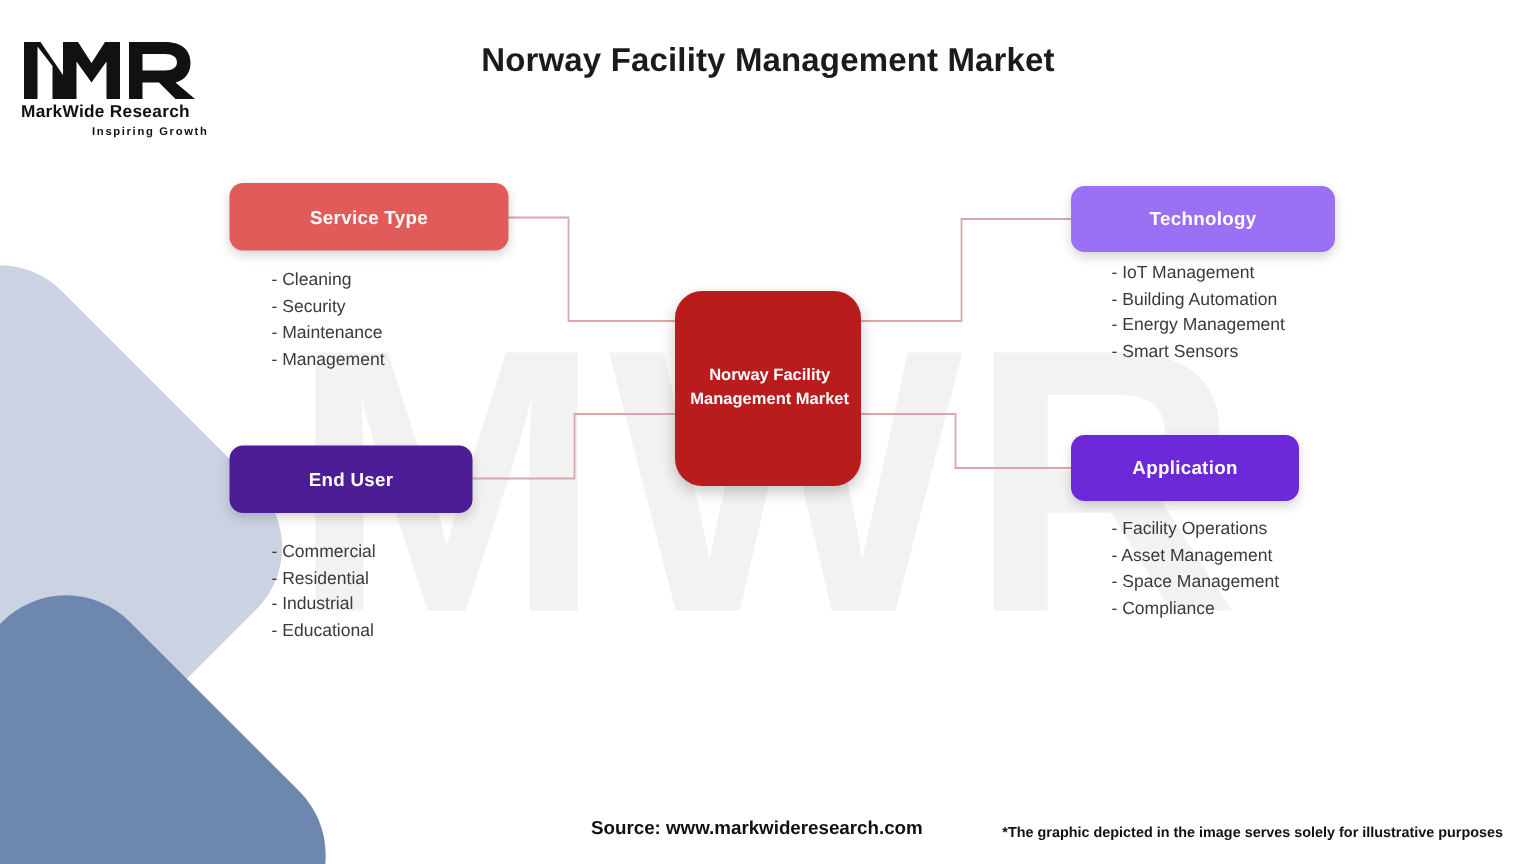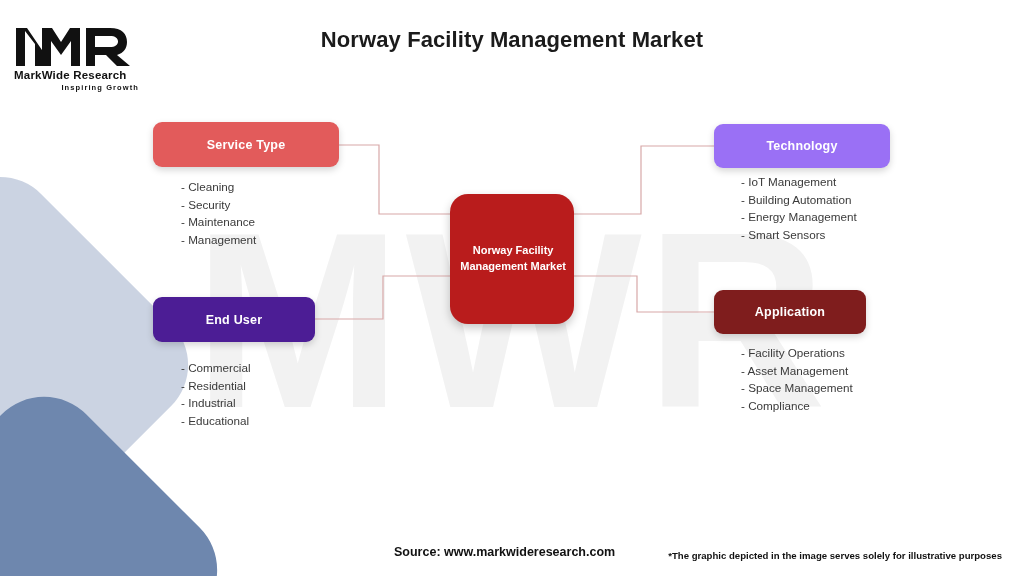--- a/index.html
+++ b/index.html
@@ -78,21 +78,21 @@
     position: absolute;
     border-radius: 9px;
     display: flex; align-items: center; justify-content: center;
     color: #ffffff; font-weight: 700; font-size: 12.5px;
     letter-spacing: .2px;
     box-shadow: 0 3px 7px rgba(0,0,0,.17);
   }
   .node-service   { left: 153px; top: 122px; width: 186px; height: 45px; background: #e25b5b; }
   .node-enduser   { left: 153px; top: 297px; width: 162px; height: 45px; background: #4c1d95; }
   .node-tech      { left: 714px; top: 124px; width: 176px; height: 44px; background: #9a70f5; }
-  .node-app       { left: 714px; top: 290px; width: 152px; height: 44px; background: #7f1d1d; }
+  .node-app       { left: 714px; top: 290px; width: 152px; height: 44px; background: #6d28d9; }
 
   .node-center {
     position: absolute;
     left: 450px; top: 194px; width: 124px; height: 130px;
     background: #b91c1c;
     border-radius: 18px;
     display: flex; align-items: center; justify-content: flex-end;
     text-align: center;
     color: #ffffff; font-weight: 700; font-size: 11px; line-height: 1.45;
     box-shadow: 0 4px 10px rgba(0,0,0,.22);

